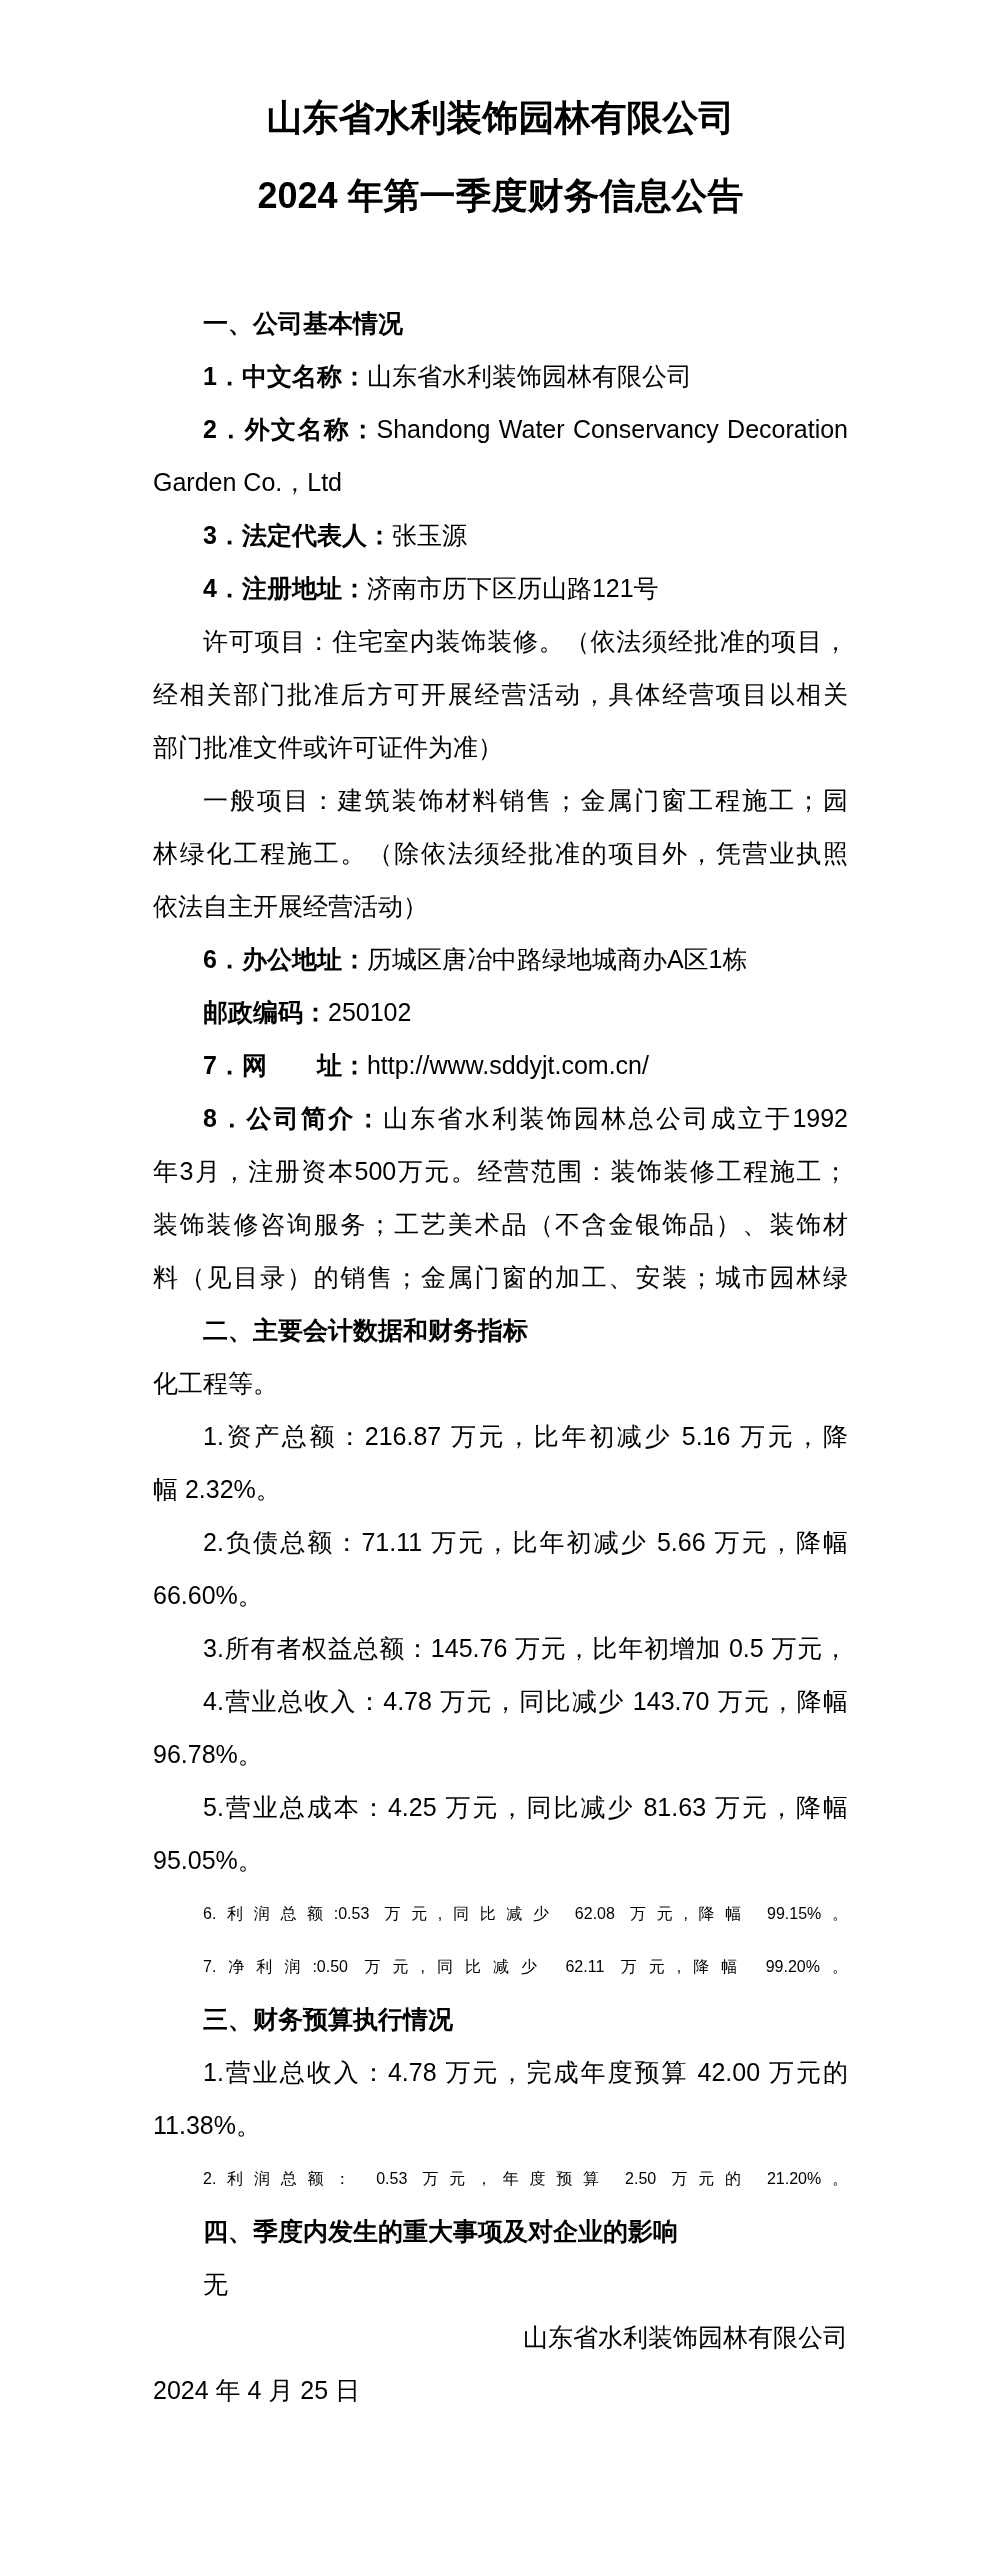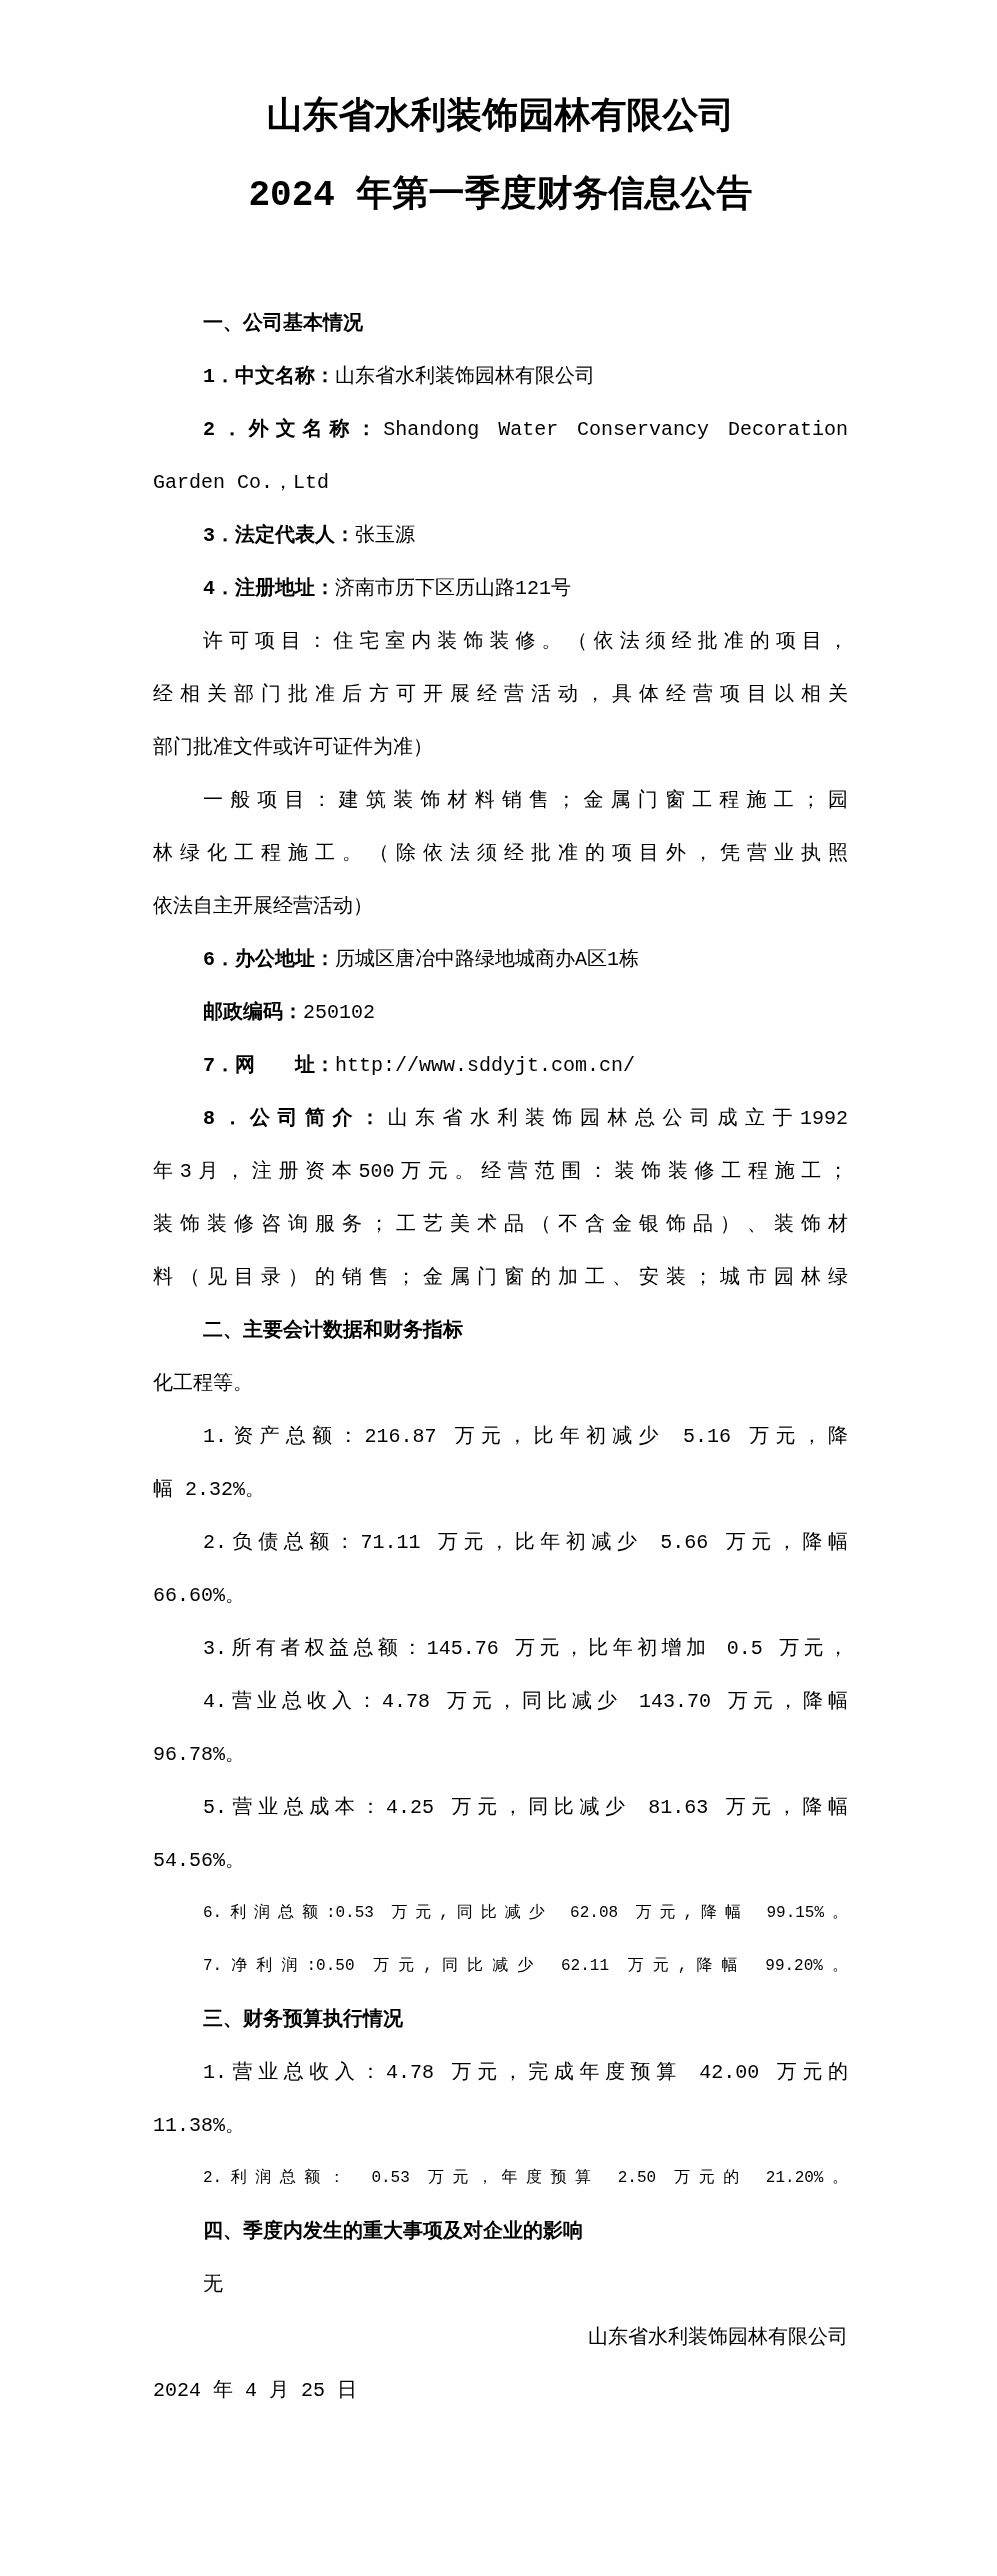--- a/index.html
+++ b/index.html
@@ -7,39 +7,39 @@
     margin: 0;
     padding: 0;
     background: #ffffff;
   }
   .page {
     position: relative;
     width: 997px;
     height: 2576px;
     background: #ffffff;
     color: #000000;
-    font-family: Liberation Mono, monospace;
+    font-family: Liberation Sans, sans-serif;
     overflow: hidden;
   }
   .content {
     padding: 79px 149px 0 153px; 
   }
   .doc-title {
     font-size: 36px;
     font-weight: bold;
     text-align: center;
     line-height: 78px;
     height: 78px;
     white-space: nowrap;
   }
   .body-block {
     margin-top: 62px;
   }
   .line {
-    font-size: 20px;
+    font-size: 25px;
     line-height: 53px;
     height: 53px;
     overflow: hidden;
   }
   .indent { padding-left: 50px; }            
   .j {                                        
     text-align: justify;
     text-align-last: justify;
   }
   .b { font-weight: bold; }                   
@@ -98,21 +98,21 @@
 
       <div class="line indent j">2.负债总额：71.11 万元，比年初减少 5.66 万元，降幅</div>
       <div class="line">66.60%。</div>
 
       <div class="line indent j">3.所有者权益总额：145.76 万元，比年初增加 0.5 万元，</div>
 
       <div class="line indent j">4.营业总收入：4.78 万元，同比减少 143.70 万元，降幅</div>
       <div class="line">96.78%。</div>
 
       <div class="line indent j">5.营业总成本：4.25 万元，同比减少 81.63 万元，降幅</div>
-      <div class="line">54.56%。</div>
+      <div class="line">95.05%。</div>
 
       <div class="line indent j small">6.利润总额:0.53 万元,同比减少 62.08 万元,降幅 99.15%。</div>
       <div class="line indent j small">7.净利润:0.50 万元,同比减少 62.11 万元,降幅 99.20%。</div>
 
       <div class="line indent b">三、财务预算执行情况</div>
 
       <div class="line indent j">1.营业总收入：4.78 万元，完成年度预算 42.00 万元的</div>
       <div class="line">11.38%。</div>
 
       <div class="line indent j small">2.利润总额： 0.53 万元，年度预算 2.50 万元的 21.20%。</div>

